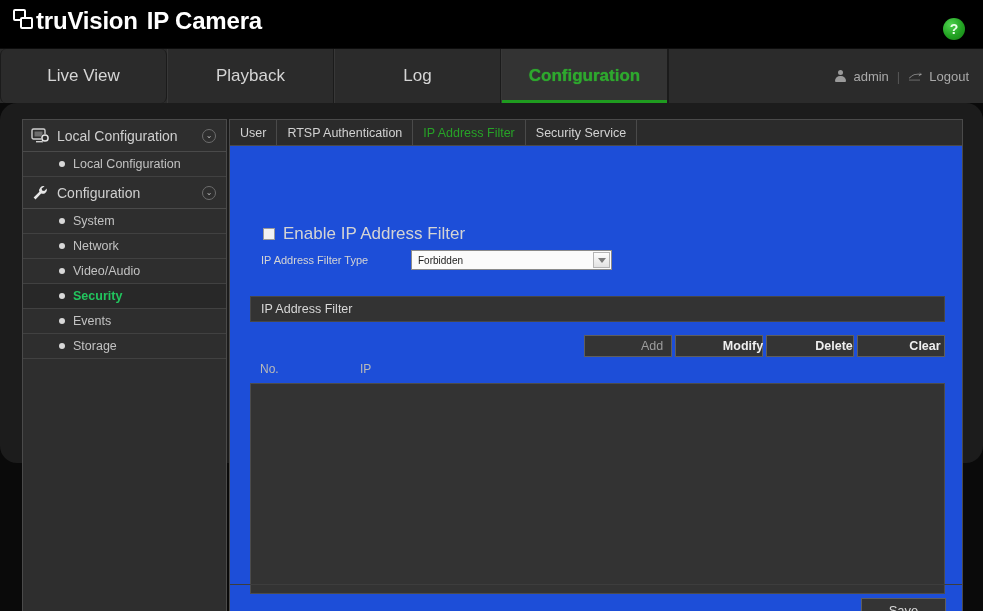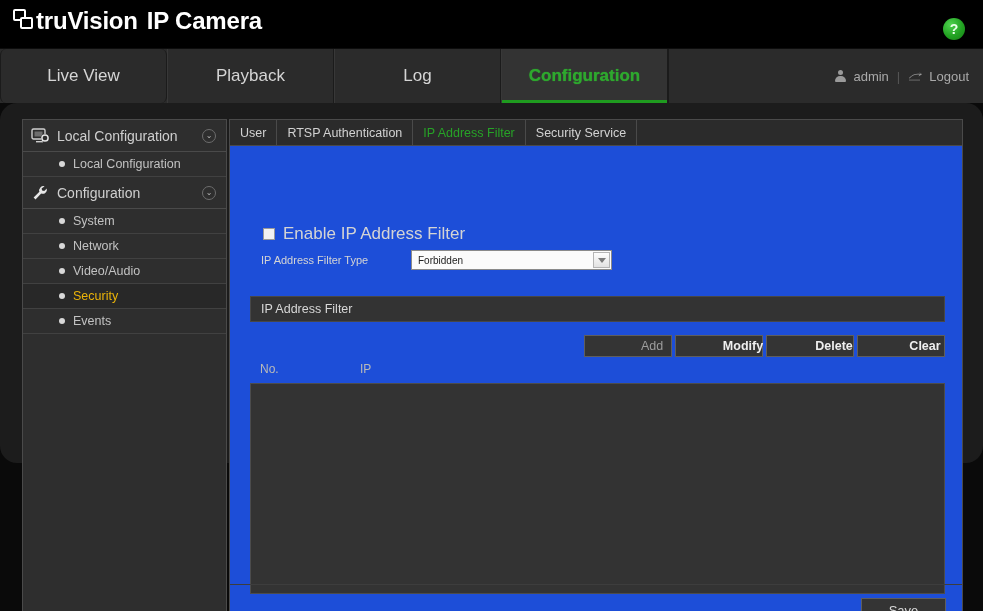--- a/index.html
+++ b/index.html
@@ -109,21 +109,21 @@
   .side-item {
     height: 25px; display: flex; align-items: center;
     padding-left: 36px; color: #c2c2c2; font-size: 12.5px;
     border-bottom: 1px solid #414141; cursor: pointer; position: relative;
   }
   .side-item .bullet {
     width: 6px; height: 6px; border-radius: 50%;
     background: #d8d8d8; margin-right: 8px; flex: 0 0 auto;
   }
   .side-item.active { background: #282828; }
-  .side-item.active .slabel { color: #eab308; font-weight: normal; }
+  .side-item.active .slabel { color: #22c55e; font-weight: bold; }
 
   
   .content {
     position: absolute; left: 229px; top: 16px; width: 734px; height: 492px;
     background: #1d4ed8; border: 1px solid #4a4a4a; border-bottom: none;
   }
   .subtabs {
     height: 26px; background: #2b2b2b;
     display: flex; align-items: stretch; border-bottom: 1px solid #4a4a4a;
   }
@@ -304,20 +304,24 @@
         <span class="bullet"></span>
         <span class="slabel">Video/Audio</span>
       </div>
       <div class="side-item active">
         <span class="bullet"></span>
         <span class="slabel">Security</span>
       </div>
       <div class="side-item">
         <span class="bullet"></span>
         <span class="slabel">Events</span>
+      </div>
+      <div class="side-item">
+        <span class="bullet"></span>
+        <span class="slabel">Storage</span>
       </div>
     </div>
 
     <div class="content">
 
       <div class="subtabs">
         <div class="subtab">
           <span>User</span>
         </div>
         <div class="subtab">

